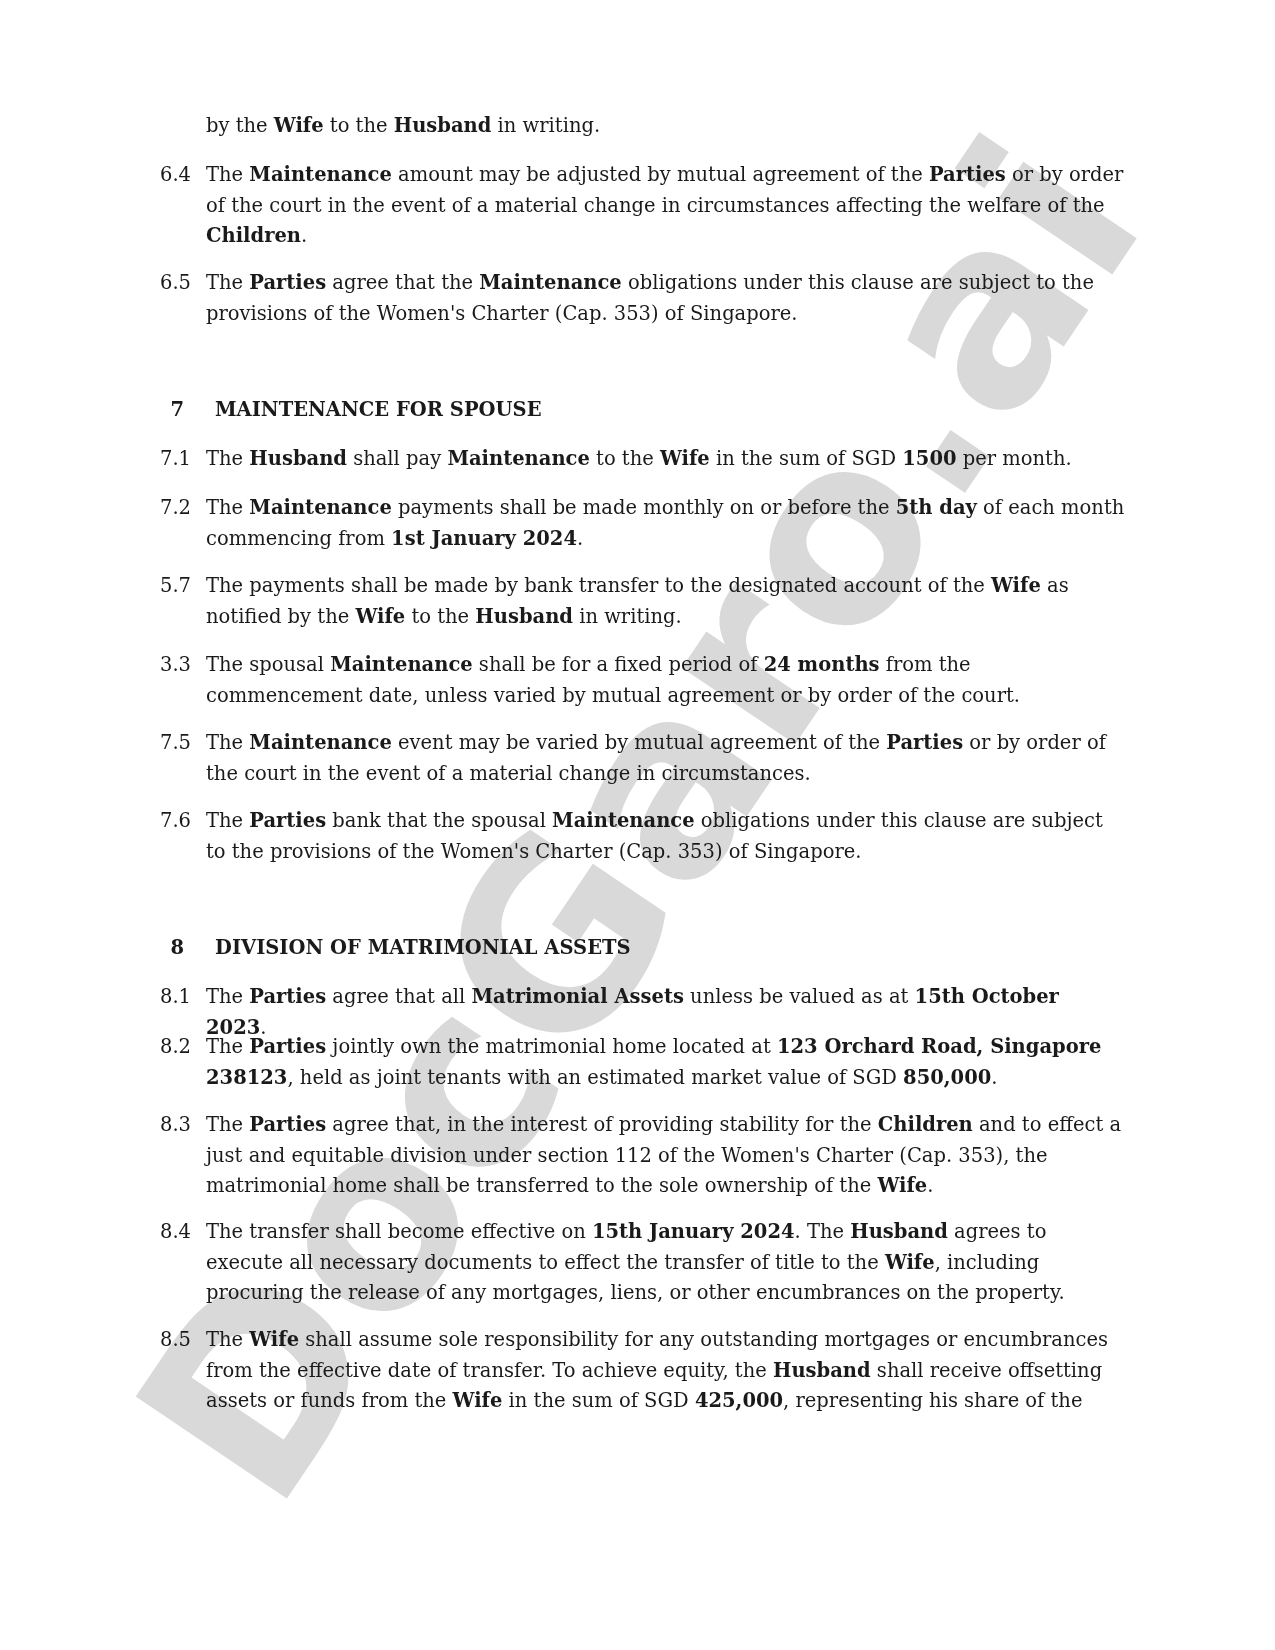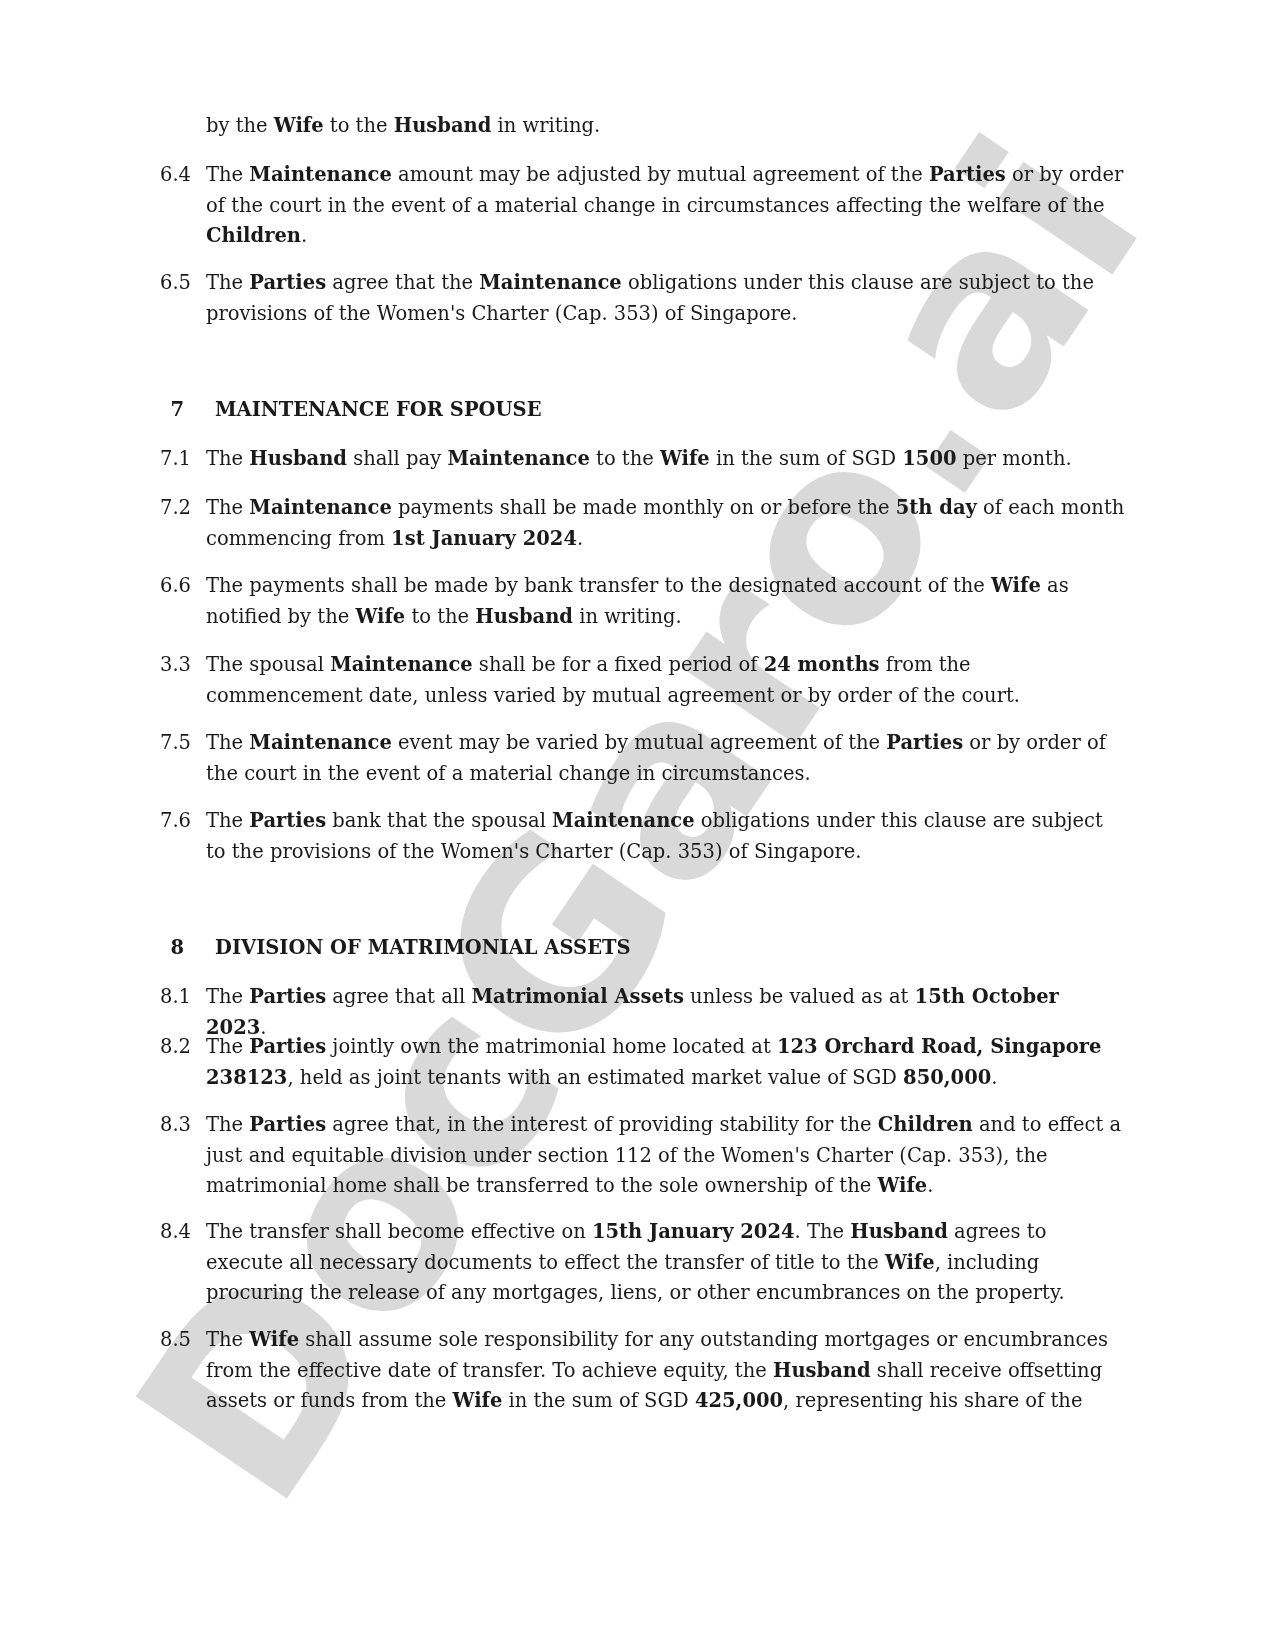--- a/index.html
+++ b/index.html
@@ -48,21 +48,21 @@
 
     <div class="clause" style="top:444px">
       <div class="num">7.1</div>
       <div class="body"><span>The </span><b>Husband</b><span> shall pay </span><b>Maintenance</b><span> to the </span><b>Wife</b><span> in the sum of SGD </span><b>1500</b><span> per month.</span></div>
     </div>
     <div class="clause" style="top:493px">
       <div class="num">7.2</div>
       <div class="body"><span>The </span><b>Maintenance</b><span> payments shall be made monthly on or before the </span><b>5th day</b><span> of each month commencing from </span><b>1st January 2024</b><span>.</span></div>
     </div>
     <div class="clause" style="top:571px">
-      <div class="num">6.6</div>
+      <div class="num">5.7</div>
       <div class="body"><span>The payments shall be made by bank transfer to the designated account of the </span><b>Wife</b><span> as notified by the </span><b>Wife</b><span> to the </span><b>Husband</b><span> in writing.</span></div>
     </div>
     <div class="clause" style="top:650px">
       <div class="num">3.3</div>
       <div class="body"><span>The spousal </span><b>Maintenance</b><span> shall be for a fixed period of </span><b>24 months</b><span> from the commencement date, unless varied by mutual agreement or by order of the court.</span></div>
     </div>
     <div class="clause" style="top:728px">
       <div class="num">7.5</div>
       <div class="body"><span>The </span><b>Maintenance</b><span> event may be varied by mutual agreement of the </span><b>Parties</b><span> or by order of the court in the event of a material change in circumstances.</span></div>
     </div>

